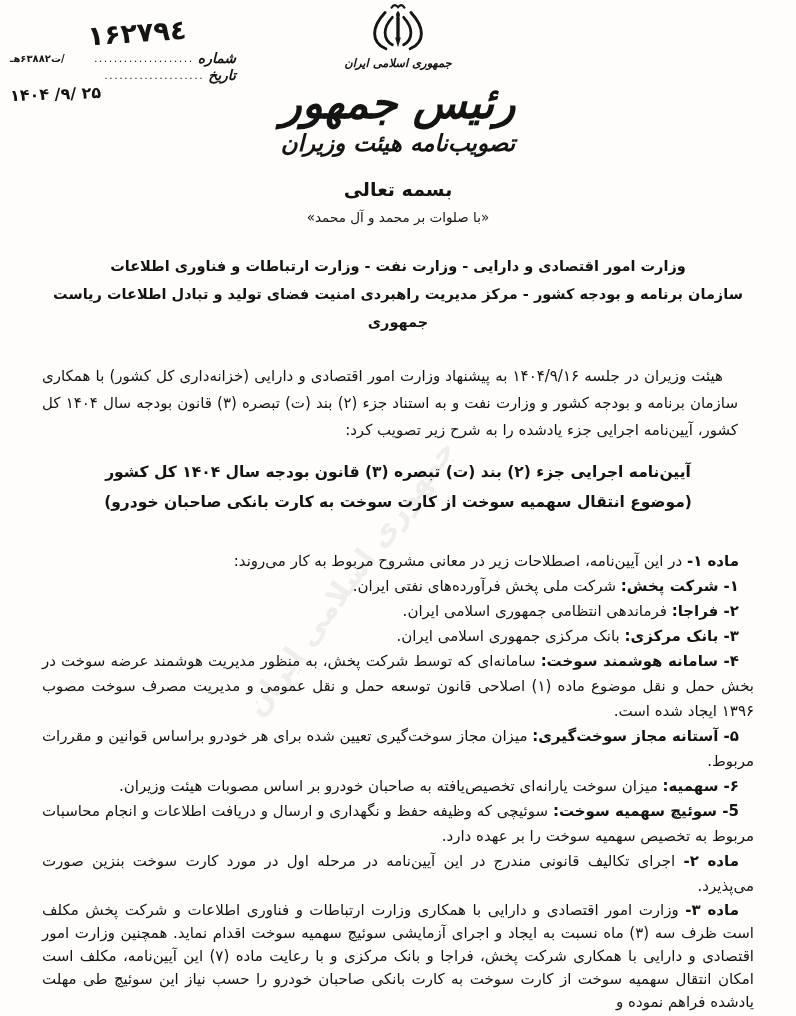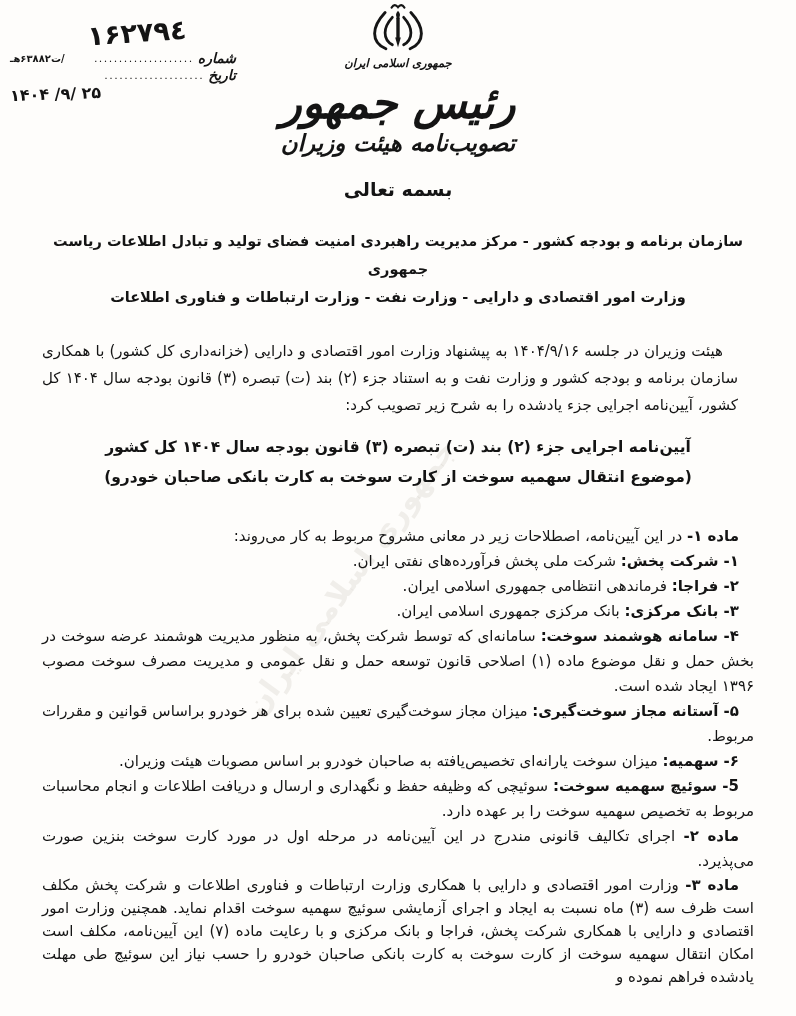--- a/index.html
+++ b/index.html
@@ -110,24 +110,25 @@
       </svg>
     </span>
     <div class="republic">جمهوری اسلامی ایران</div>
     <div class="president">رئیس جمهور</div>
     <div class="doctype">تصویب‌نامه هیئت وزیران</div>
   </div>
 
   <div class="content">
 
     <div class="center besmellah">بسمه تعالی</div>
+    <div class="center salavat">«با صلوات بر محمد و آل محمد»</div>
 
     <div class="addressees">
+      <div>وزارت امور اقتصادی و دارایی - وزارت نفت - وزارت ارتباطات و فناوری اطلاعات</div>
       <div>سازمان برنامه و بودجه کشور - مرکز مدیریت راهبردی امنیت فضای تولید و تبادل اطلاعات ریاست جمهوری</div>
-      <div>وزارت امور اقتصادی و دارایی - وزارت نفت - وزارت ارتباطات و فناوری اطلاعات</div>
     </div>
 
     <p class="preamble">هیئت وزیران در جلسه ۱۴۰۴/۹/۱۶ به پیشنهاد وزارت امور اقتصادی و دارایی (خزانه‌داری کل کشور) با همکاری سازمان برنامه و بودجه کشور و وزارت نفت و به استناد جزء (۲) بند (ت) تبصره (۳) قانون بودجه سال ۱۴۰۴ کل کشور، آیین‌نامه اجرایی جزء یادشده را به شرح زیر تصویب کرد:</p>
 
     <div class="doc-title">
       <div>آیین‌نامه اجرایی جزء (۲) بند (ت) تبصره (۳) قانون بودجه سال ۱۴۰۴ کل کشور</div>
       <div>(موضوع انتقال سهمیه سوخت از کارت سوخت به کارت بانکی صاحبان خودرو)</div>
     </div>
 
     <p class="para m1"><span class="lead">ماده ۱-</span> <span>در این آیین‌نامه، اصطلاحات زیر در معانی مشروح مربوط به کار می‌روند:</span></p>

